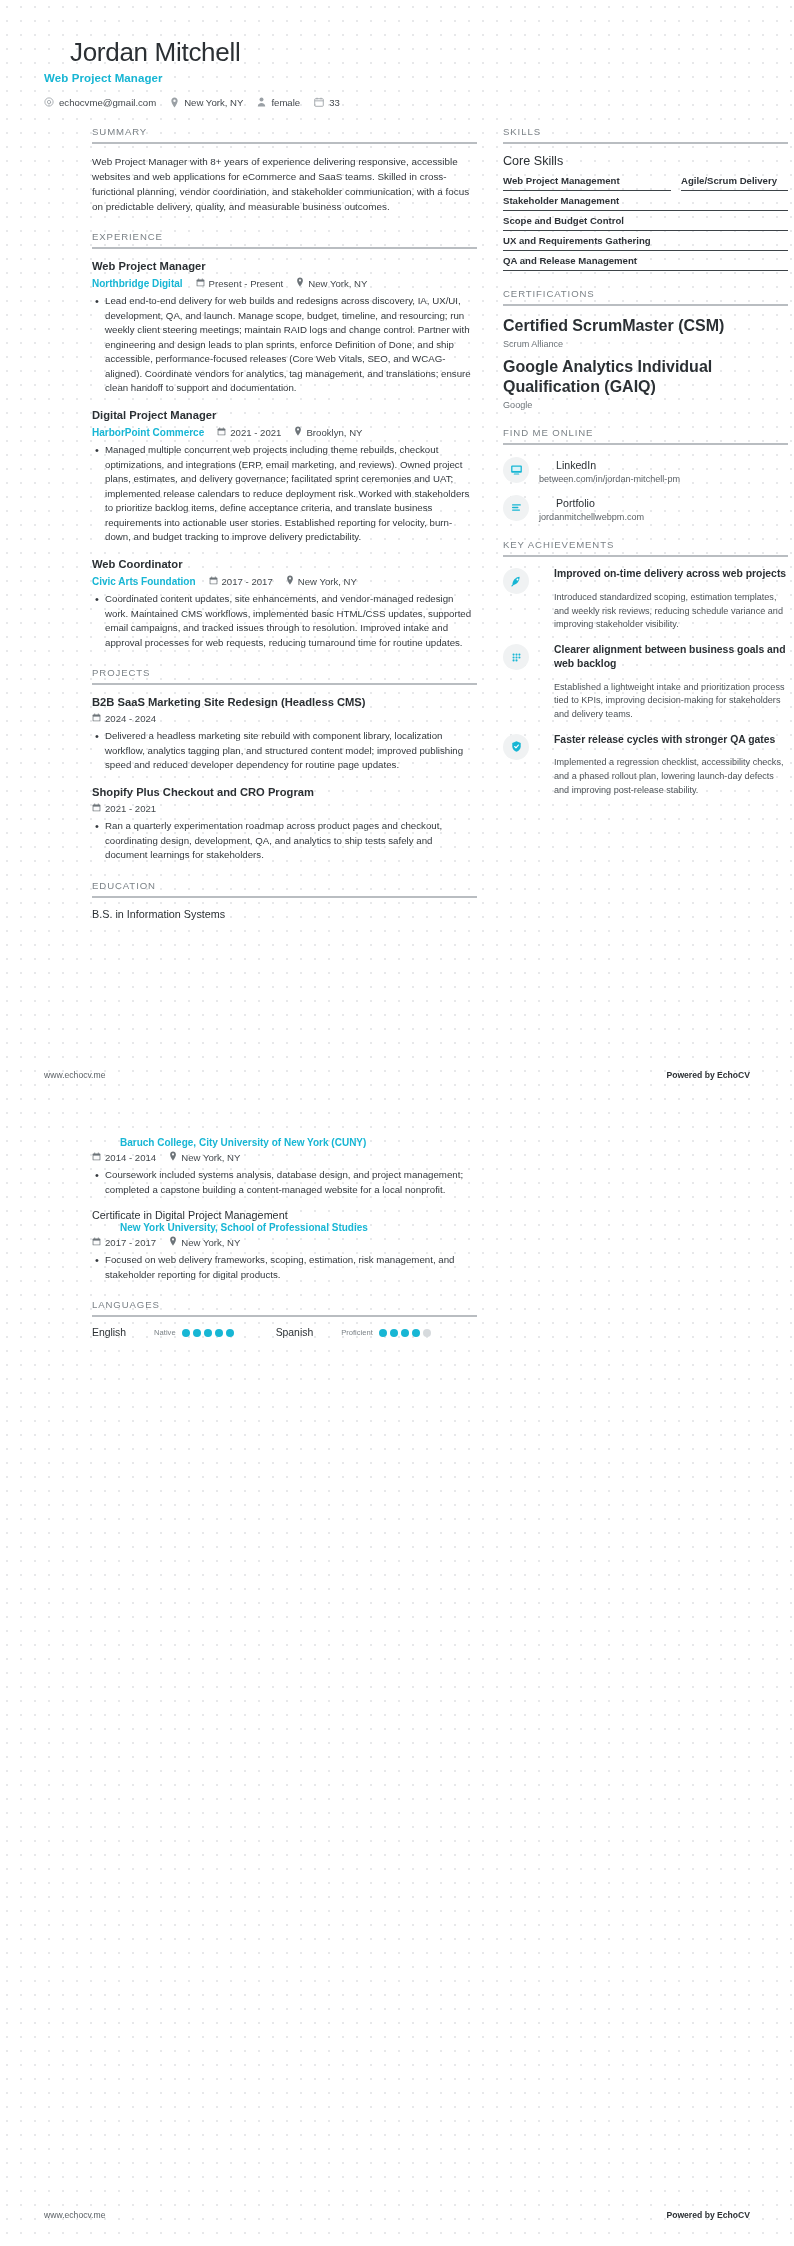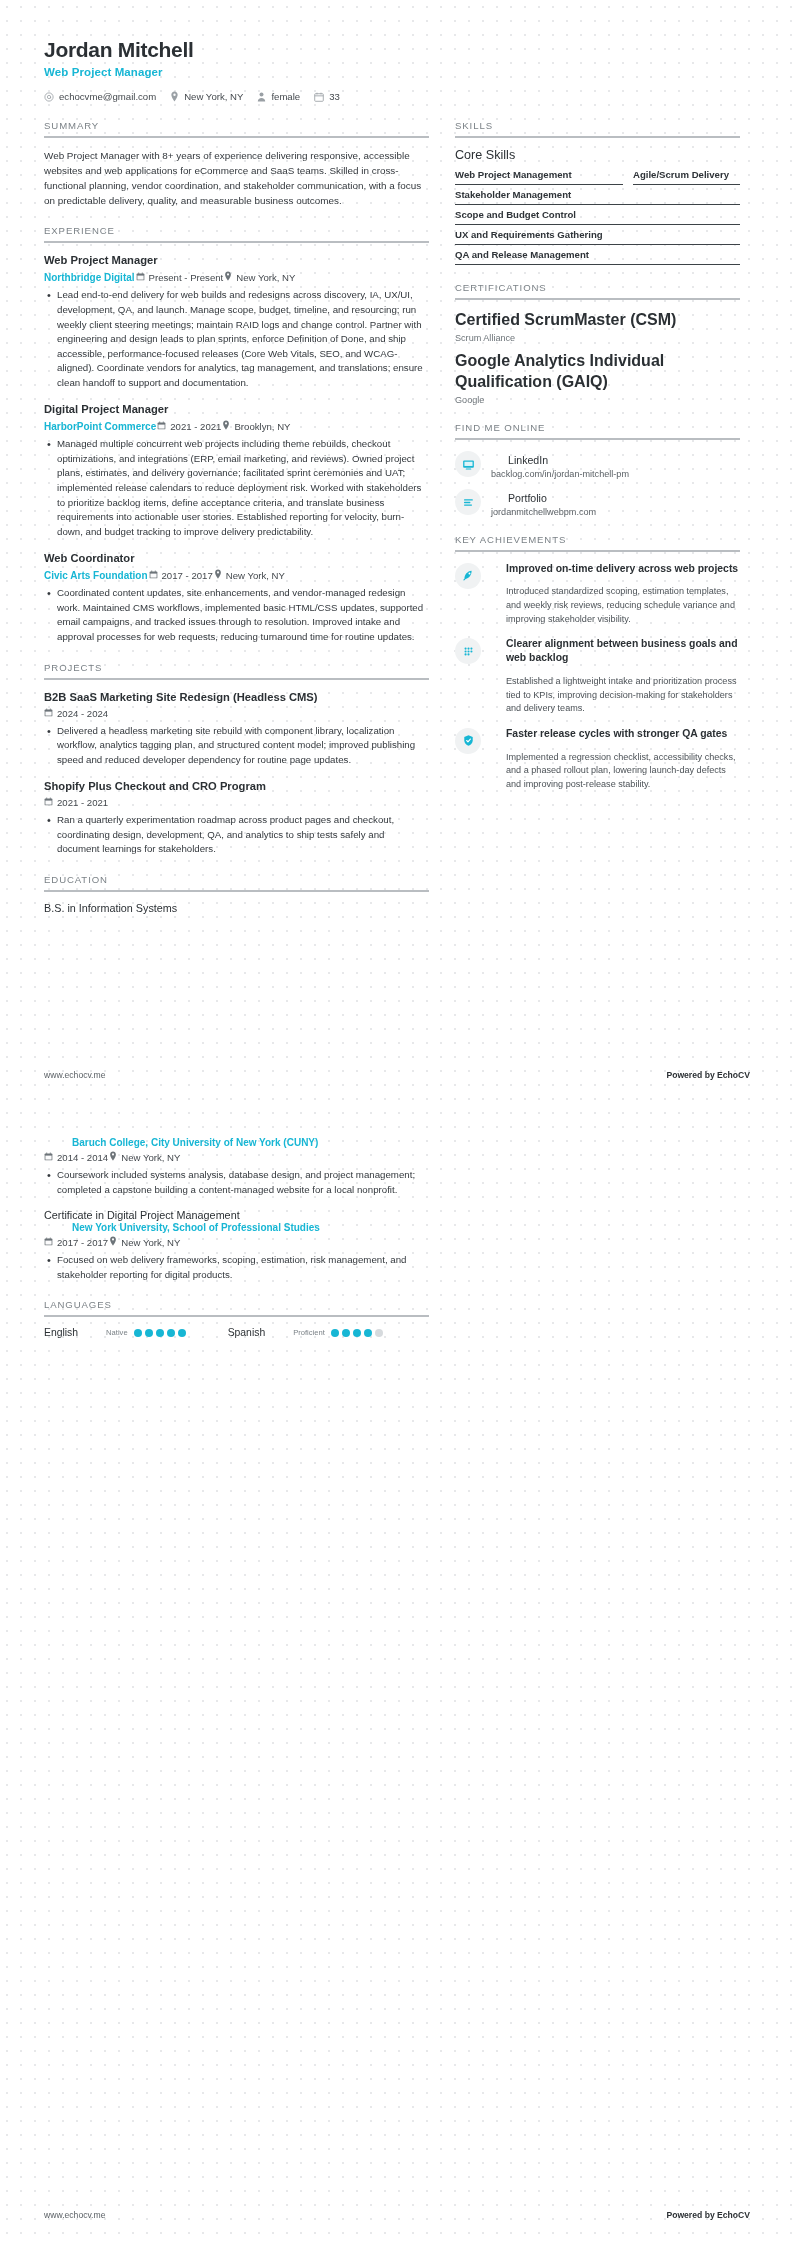--- a/index.html
+++ b/index.html
@@ -23,25 +23,26 @@
     overflow: hidden;
   }
   .page-1 { height: 1106px; }
   .page-2 { height: 1140px; }
 
   
   .header {
     padding: 38px 44px 0 44px;
   }
   .name {
-    font-size: 21px;
-    font-weight: bold;
+    font-size: 26px;
+    font-weight: normal;
     letter-spacing: -0.3px;
     color: #2b3034;
     line-height: 1.15;
+    margin-left: 26px;
   }
   .job-title {
     font-size: 11.5px;
     font-weight: bold;
     color: #17b6d4;
     margin-top: 4px;
     letter-spacing: 0.1px;
   }
   .contact-row {
     display: flex;
@@ -59,21 +60,21 @@
   }
   .contact-item svg { display:block; }
 
   
   .cols {
     display: flex;
     padding: 18px 44px 0 44px;
     gap: 26px;
     align-items: flex-start;
   }
-  .col-left { width: 385px; flex: 0 0 385px; }
+  .col-left { width: 385px; flex: 0 0 385px; margin-left: 48px; }
   .col-right { width: 285px; flex: 0 0 285px; }
 
   .sec-title {
     font-size: 9.6px;
     letter-spacing: 0.9px;
     color: #7b8287;
     text-transform: uppercase;
     padding-bottom: 5px;
   }
   .sec-rule {
@@ -93,21 +94,21 @@
   .entry { margin-bottom: 12px; }
   .entry-title {
     font-size: 11.2px;
     font-weight: bold;
     color: #2b3034;
     line-height: 1.35;
   }
   .entry-meta {
     display: flex;
     align-items: center;
-    gap: 1px;
+    gap: 13px;
     margin-top: 3px;
     font-size: 9.6px;
     color: #44494e;
     flex-wrap: wrap;
   }
   .org { color: #17b6d4; font-weight: bold; font-size: 10px; }
   .meta-item { display:flex; align-items:center; gap: 4px; white-space: nowrap; }
   .bullets {
     margin: 5px 0 0 0;
     padding-left: 13px;
@@ -482,21 +483,21 @@
         <div class="online-item">
           <span class="online-ico">
             <svg width="13" height="13" viewBox="0 0 16 16">
                 <rect x="1.4" y="3" width="13.2" height="9" rx="1.2" fill="#17b6d4"></rect>
                 <rect x="3" y="4.6" width="10" height="5.2" fill="#ffffff" opacity="0.85"></rect>
                 <rect x="4.6" y="13" width="6.8" height="1.3" rx="0.6" fill="#17b6d4"></rect>
               </svg>
           </span>
           <span>
             <span class="online-label">LinkedIn</span>
-            <span class="online-url" style="display:block">backlog.com/in/jordan-mitchell-pm</span>
+            <span class="online-url" style="display:block">between.com/in/jordan-mitchell-pm</span>
           </span>
         </div>
 
         <div class="online-item">
           <span class="online-ico">
             <svg width="13" height="13" viewBox="0 0 16 16">
                 <rect x="2.4" y="4" width="11" height="1.6" rx="0.8" fill="#17b6d4"></rect>
                 <rect x="2.4" y="7.2" width="8" height="1.6" rx="0.8" fill="#17b6d4"></rect>
                 <rect x="2.4" y="10.4" width="10" height="1.6" rx="0.8" fill="#17b6d4"></rect>
               </svg>

